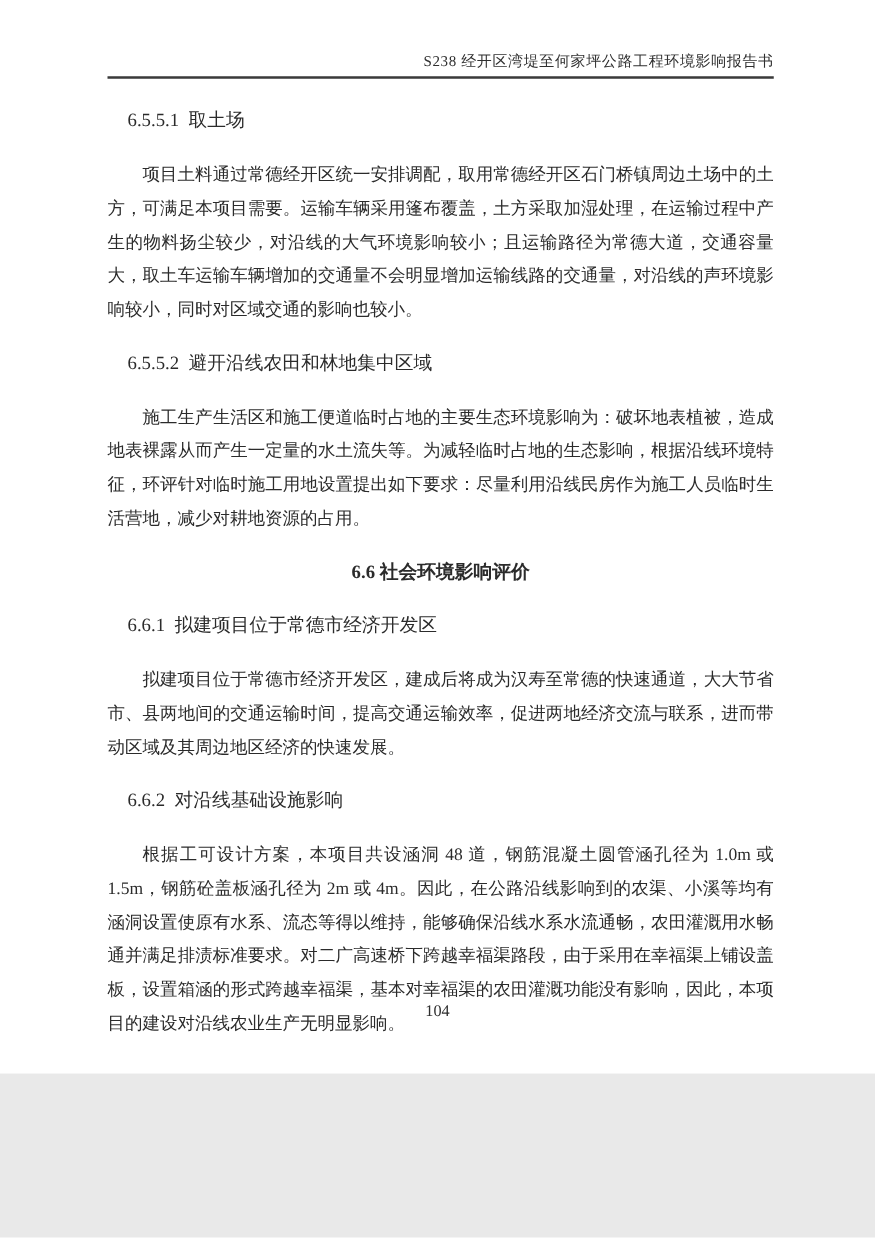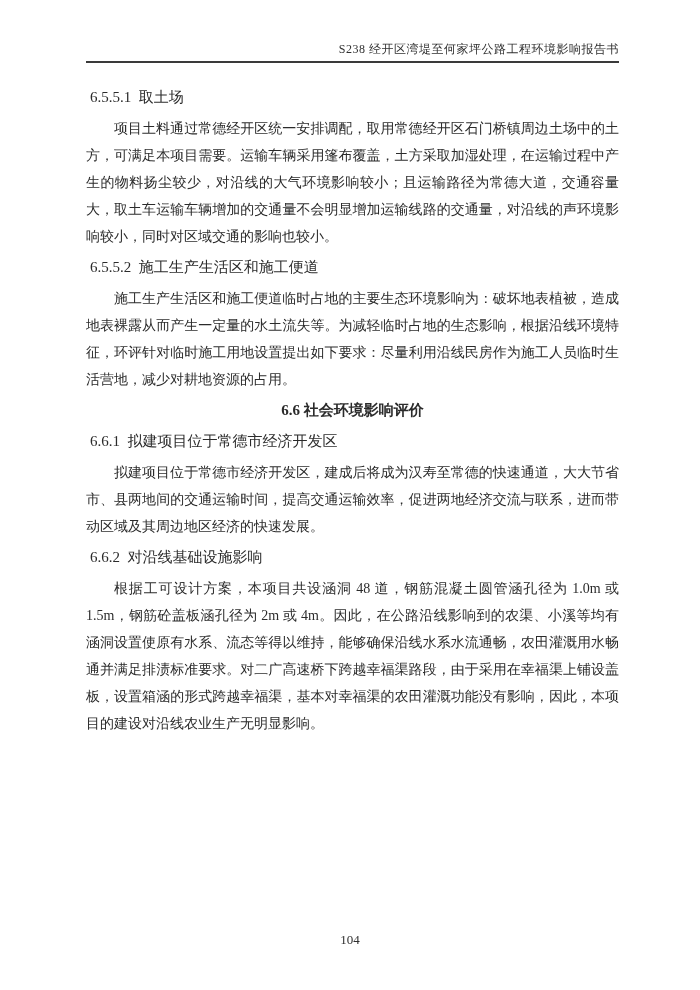--- a/index.html
+++ b/index.html
@@ -1,19 +1,19 @@
 <!DOCTYPE html>
 <html><head>
 <meta charset="utf-8">
 <style>
   html, body { margin: 0; padding: 0; background: #e9e9e9; }
   .page {
     position: relative;
     width: 700px;
-    height: 990px;
+    height: 859px;
     margin: 0 auto;
     background: #ffffff;
     box-sizing: border-box;
     padding: 42px 81px 0 86px;
     font-family: "Liberation Serif", "DejaVu Serif", serif;
     color: #2b2b2b;
     overflow: hidden;
   }
   .header {
     border-bottom: 2px solid #3a3a3a;
@@ -26,21 +26,21 @@
     letter-spacing: 0.5px;
     color: #2f2f2f;
   }
   .content {
     margin-top: 21px;
     font-size: 14px;
     line-height: 27px;
     text-align: justify;
   }
   .hd {
-    margin: 4px;
+    margin: 16px;
     font-size: 15px;
     font-weight: normal;
     line-height: 27px;
     white-space: pre-wrap;
     text-align: left;
   }
   .hd-bold {
     font-weight: bold;
     font-size: 15px;
     text-align: center;
@@ -76,21 +76,21 @@
   <div class="header">
     <div class="header-title">S238 经开区湾堤至何家坪公路工程环境影响报告书</div>
   </div>
 
   <div class="content">
 
     <h3 class="hd">6.5.5.1  取土场</h3>
 
     <p><span>项目土料通过常德经开区统一安排调配，取用常德经开区石门桥镇周边土场中的土方，可满足本项目需要。</span><span class="u">运输车辆采用篷布覆盖，土方采取加湿处理，在运输过程中产生的物料扬尘较少，对沿线的大气环境影响较小；且运输路径为常德大道，交通容量大，取土车运输车辆增加的交通量不会明显增加运输线路的交通量，对沿线的声环境影响较小，同时对区域交通的影响也较小。</span></p>
 
-    <h3 class="hd">6.5.5.2  施工生产生活区和施工便道</h3>
+    <h3 class="hd">6.5.5.2  避开沿线农田和林地集中区域</h3>
 
     <p><span>施工生产生活区和施工便道临时占地的主要生态环境影响为：破坏地表植被，造成地表裸露从而产生一定量的水土流失等。为减轻临时占地的生态影响，根据沿线环境特征，</span><span class="u">环评针对临时施工用地设置提出如下要求：尽量利用沿线民房作为施工人员临时生活营地，减少对耕地资源的占用。</span></p>
 
 
     <h3 class="hd hd-bold">6.6 社会环境影响评价</h3>
 
     <h3 class="hd">6.6.1  拟建项目位于常德市经济开发区</h3>
 
     <p>拟建项目位于常德市经济开发区，建成后将成为汉寿至常德的快速通道，大大节省市、县两地间的交通运输时间，提高交通运输效率，促进两地经济交流与联系，进而带动区域及其周边地区经济的快速发展。</p>
 

